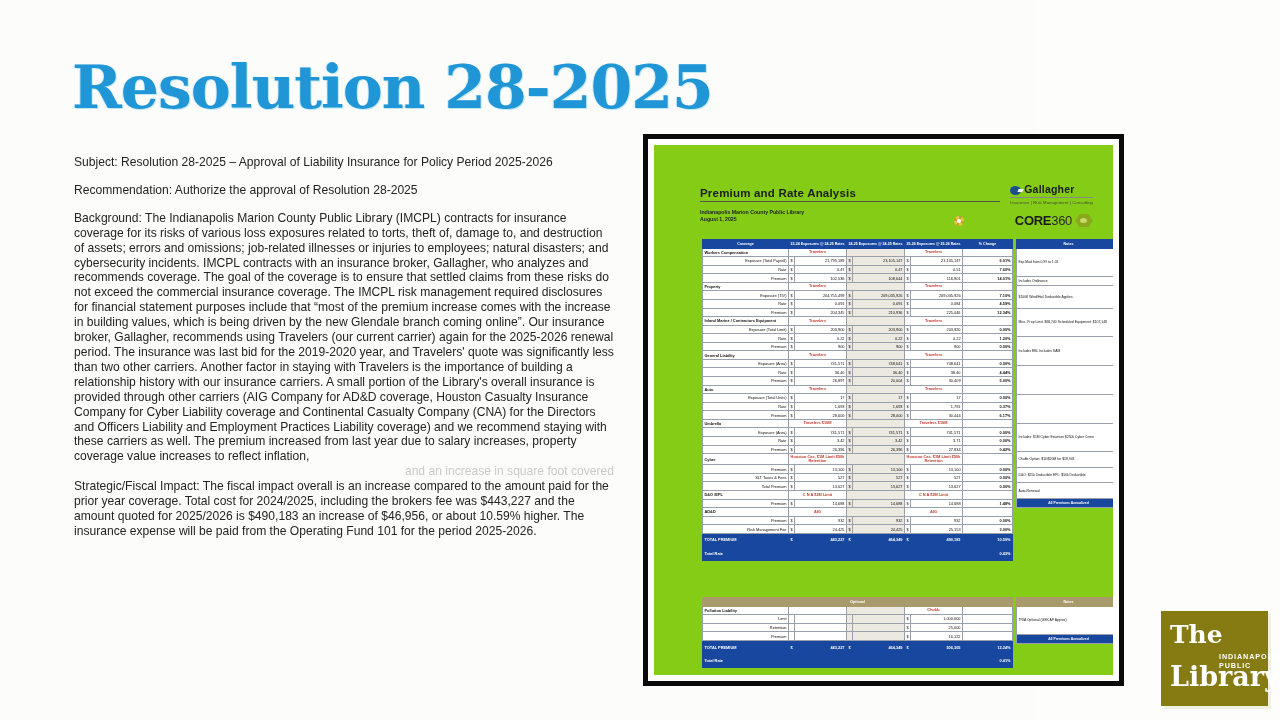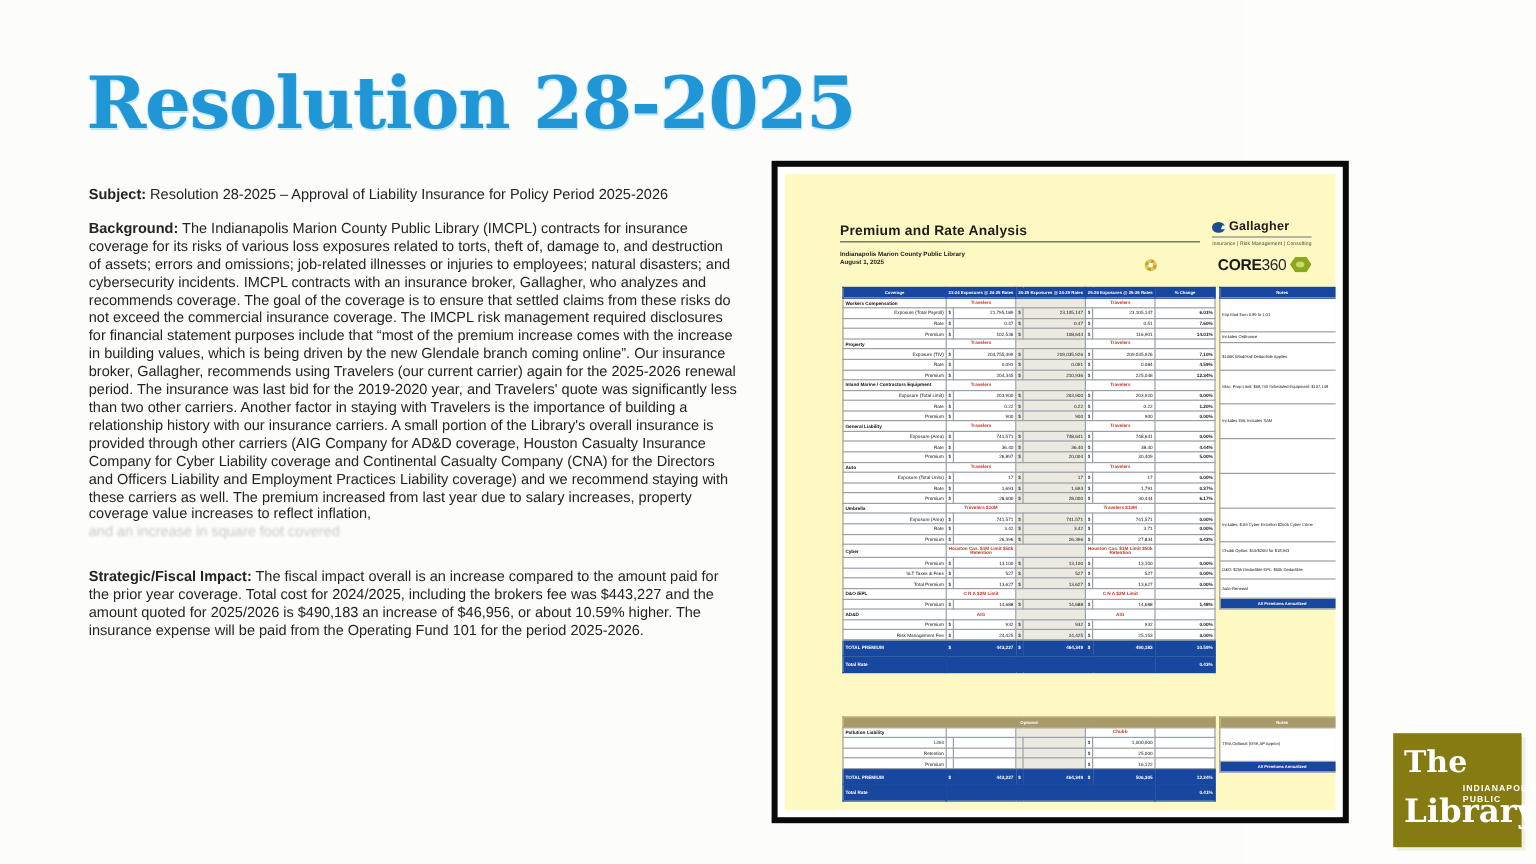--- a/index.html
+++ b/index.html
@@ -33,41 +33,42 @@
   #body-copy {
     position: absolute;
     left: 74px; top: 155px;
     width: 540px;
     color: #242424;
     font-size: 12.1px;
     line-height: 14.9px;
   }
   .para { margin-bottom: 13px; }
   .para.tight { margin-bottom: 0; }
-  .lead { font-weight: bold; }
+  .lead { font-weight: normal; }
   .faded {
     color: #b9b9b9;
     filter: blur(0.7px);
     opacity: .75;
-  }
-  #strategic { margin-top: 22px; }
+    text-align: right;
+  }
+  #strategic { }
 
   
   #doc-frame {
     position: absolute;
     left: 643px; top: 134px;
     width: 481px; height: 552px;
     background: #ffffff;
     border: 5px solid #0a0a0a;
     box-sizing: border-box;
   }
   #doc-page {
     position: absolute;
     left: 6px; top: 6px; right: 6px; bottom: 6px;
-    background: #fef9c3;
+    background: #84cc16;
     overflow: hidden;
   }
 
   
   #doc-head {
     position: absolute;
     left: 46px; top: 42px; right: 12px;
   }
   #doc-title {
     font-size: 11.5px; font-weight: bold;
@@ -201,20 +202,23 @@
 <div id="slide">
 
   <div id="title">Resolution 28-2025</div>
 
   <div id="body-copy">
 
     <div class="para">
       <span class="lead">Subject:</span><span> Resolution 28-2025 – Approval of Liability Insurance for Policy Period 2025-2026</span>
     </div>
 
+    <div class="para">
+      <span class="lead">Recommendation:</span><span> Authorize the approval of Resolution 28-2025</span>
+    </div>
 
     <div class="para tight">
       <span class="lead">Background:</span><span> The Indianapolis Marion County Public Library (IMCPL) contracts for insurance coverage for its risks of various loss exposures related to torts, theft of, damage to, and destruction of assets; errors and omissions; job-related illnesses or injuries to employees; natural disasters; and cybersecurity incidents. IMCPL contracts with an insurance broker, Gallagher, who analyzes and recommends coverage. The goal of the coverage is to ensure that settled claims from these risks do not exceed the commercial insurance coverage. The IMCPL risk management required disclosures for financial statement purposes include that “most of the premium increase comes with the increase in building values, which is being driven by the new Glendale branch coming online”. Our insurance broker, Gallagher, recommends using Travelers (our current carrier) again for the 2025-2026 renewal period. The insurance was last bid for the 2019-2020 year, and Travelers' quote was significantly less than two other carriers. Another factor in staying with Travelers is the importance of building a relationship history with our insurance carriers. A small portion of the Library's overall insurance is provided through other carriers (AIG Company for AD&amp;D coverage, Houston Casualty Insurance Company for Cyber Liability coverage and Continental Casualty Company (CNA) for the Directors and Officers Liability and Employment Practices Liability coverage) and we recommend staying with these carriers as well. The premium increased from last year due to salary increases, property coverage value increases to reflect inflation,</span>
     </div>
     <div class="faded">and an increase in square foot covered</div>
 
     <div class="para" id="strategic">
       <span class="lead">Strategic/Fiscal Impact:</span><span> The fiscal impact overall is an increase compared to the amount paid for the prior year coverage. Total cost for 2024/2025, including the brokers fee was $443,227 and the amount quoted for 2025/2026 is $490,183 an increase of $46,956, or about 10.59% higher. The insurance expense will be paid from the Operating Fund 101 for the period 2025-2026.</span>
     </div>
   </div>

